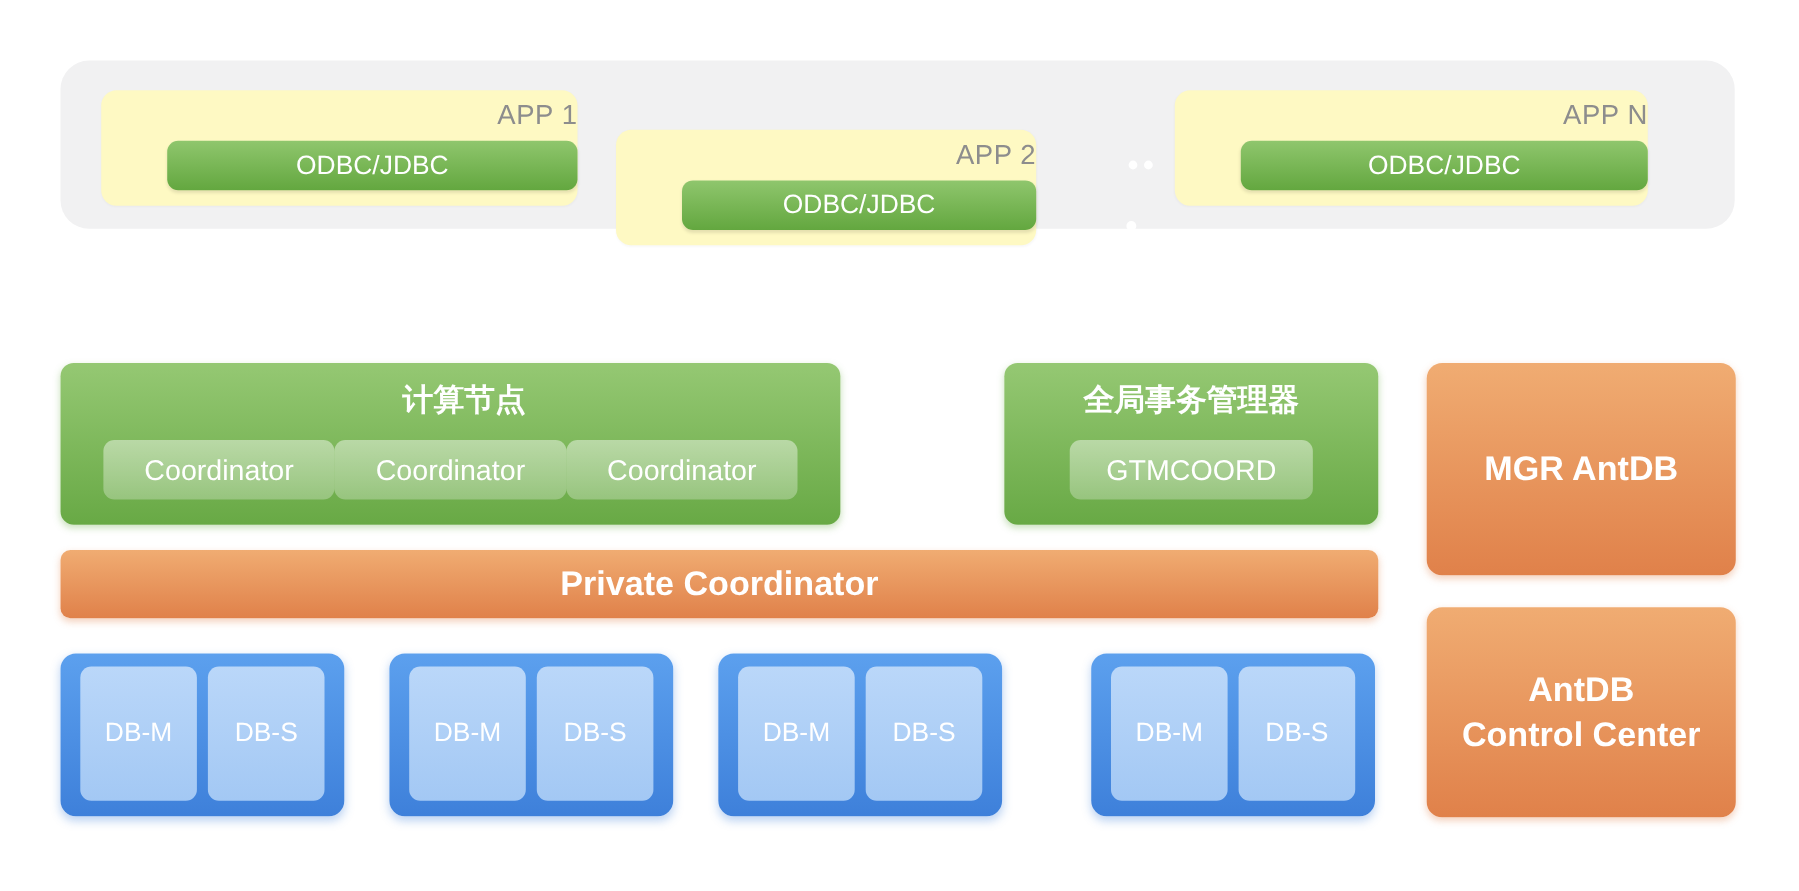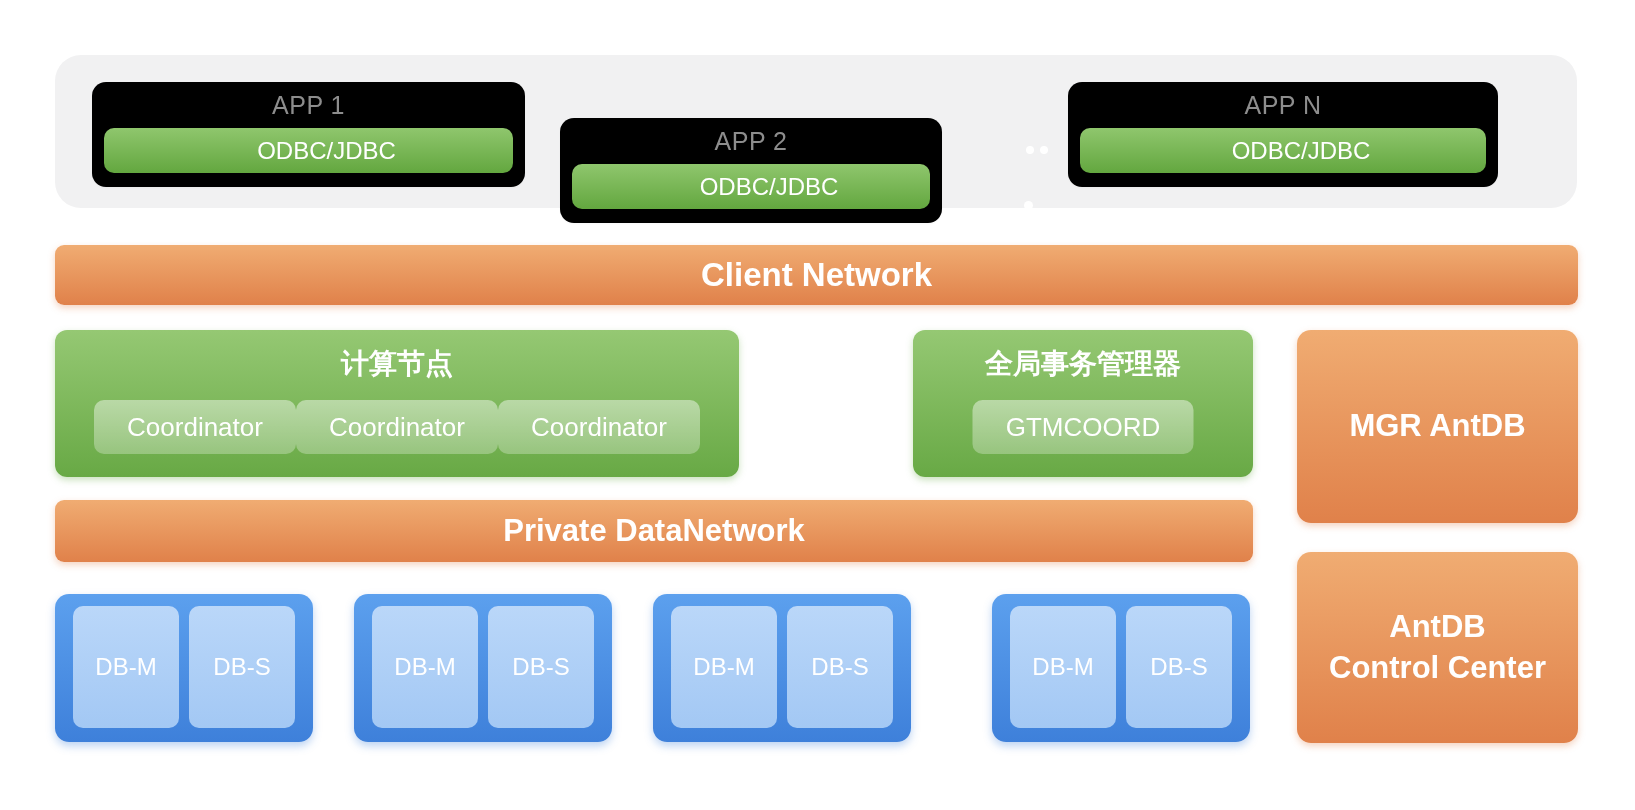--- a/index.html
+++ b/index.html
@@ -4,49 +4,49 @@
 <style>
   html,body{margin:0;padding:0;background:#ffffff;}
   .canvas{
     position:relative;width:1635px;height:810px;background:#ffffff;overflow:hidden;
     font-family:"Liberation Sans","DejaVu Sans",sans-serif;
   }
 
   
   .app-panel{position:absolute;left:55px;top:55px;width:1522px;height:153px;
     background:#F1F1F2;border-radius:26px;}
-  .app-card{position:absolute;top:27px;height:105px;background:#000000;border-radius:14px;
-    display:flex;flex-direction:column;align-items:center;box-shadow:0 1px 2px rgba(0,0,0,.03);}
+  .app-card{position:absolute;top:27px;height:105px;background:#fef9c3;border-radius:14px;
+    display:flex;flex-direction:column;align-items:flex-end;box-shadow:0 1px 2px rgba(0,0,0,.03);}
   .app-card.c1{left:37px;width:433px;}
   .app-card.c2{left:505px;width:382px;margin-top:36px;}
   .app-card.c3{left:1013px;width:430px;}
   .app-title{height:46px;display:flex;align-items:center;justify-content:center;
     font-size:25px;color:#8D8D8D;letter-spacing:.5px;}
   .odbc-btn{height:45px;width:calc(100% - 60px);border-radius:10px;
     background:linear-gradient(180deg,#8FC66D 0%,#63A73F 100%);
     color:#fff;font-size:24px;display:flex;align-items:center;justify-content:center;
-    box-shadow:0 2px 3px rgba(0,0,0,.10);padding-left:36px;}
+    box-shadow:0 2px 3px rgba(0,0,0,.10);}
   .dot{position:absolute;background:#ffffff;border-radius:50%;}
   .dot.d1{left:1026px;top:146px;width:8px;height:8px;}
   .dot.d2{left:1040px;top:146px;width:8px;height:8px;}
   .dot.d3{left:1024px;top:201px;width:9px;height:9px;}
 
   
   .bar{position:absolute;border-radius:9px;color:#fff;font-weight:bold;
     background:linear-gradient(180deg,#F0AC72 0%,#E0814A 100%);
     display:flex;align-items:center;justify-content:center;
     box-shadow:0 3px 7px rgba(224,129,74,.35);}
   .bar.client{left:55px;top:245px;width:1523px;height:60px;font-size:33px;}
   .bar.private{left:55px;top:500px;width:1198px;height:62px;font-size:31px;}
 
   
   .green-box{position:absolute;top:330px;height:147px;border-radius:12px;
     background:linear-gradient(180deg,#95C873 0%,#68A945 100%);
     box-shadow:0 3px 7px rgba(104,169,69,.35);}
-  .green-box.compute{left:55px;width:684px;}
+  .green-box.compute{left:55px;width:684px;padding-left:25px;}
   .green-box.gtm{left:913px;width:340px;}
   .green-title{margin-top:15px;text-align:center;color:#fff;font-size:28px;font-weight:bold;}
   .sub-row{position:absolute;left:0;right:0;top:70px;display:flex;padding:0 39px;}
   .green-sub{flex:1;height:54px;border-radius:10px;color:#fff;font-size:26px;
     background:linear-gradient(180deg,rgba(255,255,255,.45),rgba(255,255,255,.28));
     display:flex;align-items:center;justify-content:center;}
   .green-sub.single{position:absolute;left:50%;transform:translateX(-50%);top:70px;width:221px;}
 
   
   .orange-box{position:absolute;left:1297px;width:281px;border-radius:14px;color:#fff;
@@ -86,39 +86,38 @@
     </div>
     <div class="app-card c3">
       <div class="app-title">APP N</div>
       <div class="odbc-btn">ODBC/JDBC</div>
     </div>
   </div>
   <div class="dot d1"></div>
   <div class="dot d2"></div>
   <div class="dot d3"></div>
 
-  <div class="bar client">Client Network</div>
 
   <div class="green-box compute">
     <div class="green-title">计算节点</div>
     <div class="sub-row">
       <div class="green-sub">Coordinator</div>
       <div class="green-sub">Coordinator</div>
       <div class="green-sub">Coordinator</div>
     </div>
   </div>
 
   <div class="green-box gtm">
     <div class="green-title">全局事务管理器</div>
     <div class="green-sub single">GTMCOORD</div>
   </div>
 
   <div class="orange-box mgr">MGR AntDB</div>
 
-  <div class="bar private">Private DataNetwork</div>
+  <div class="bar private">Private Coordinator</div>
 
   <div class="db-group g1">
     <div class="db-item">DB-M</div>
     <div class="db-item">DB-S</div>
   </div>
   <div class="db-group g2">
     <div class="db-item">DB-M</div>
     <div class="db-item">DB-S</div>
   </div>
   <div class="db-group g3">

